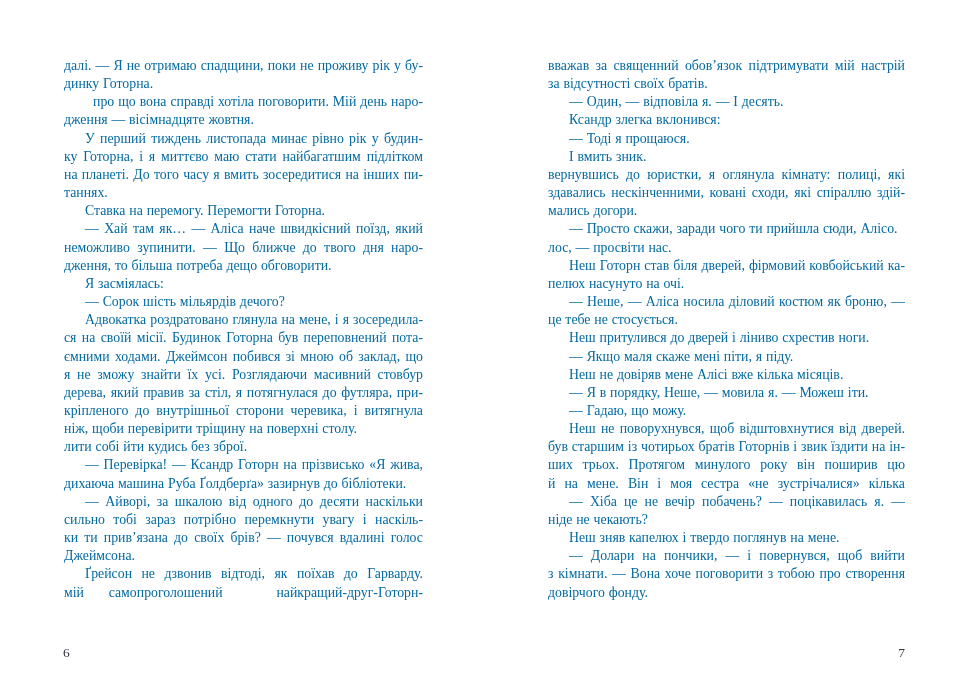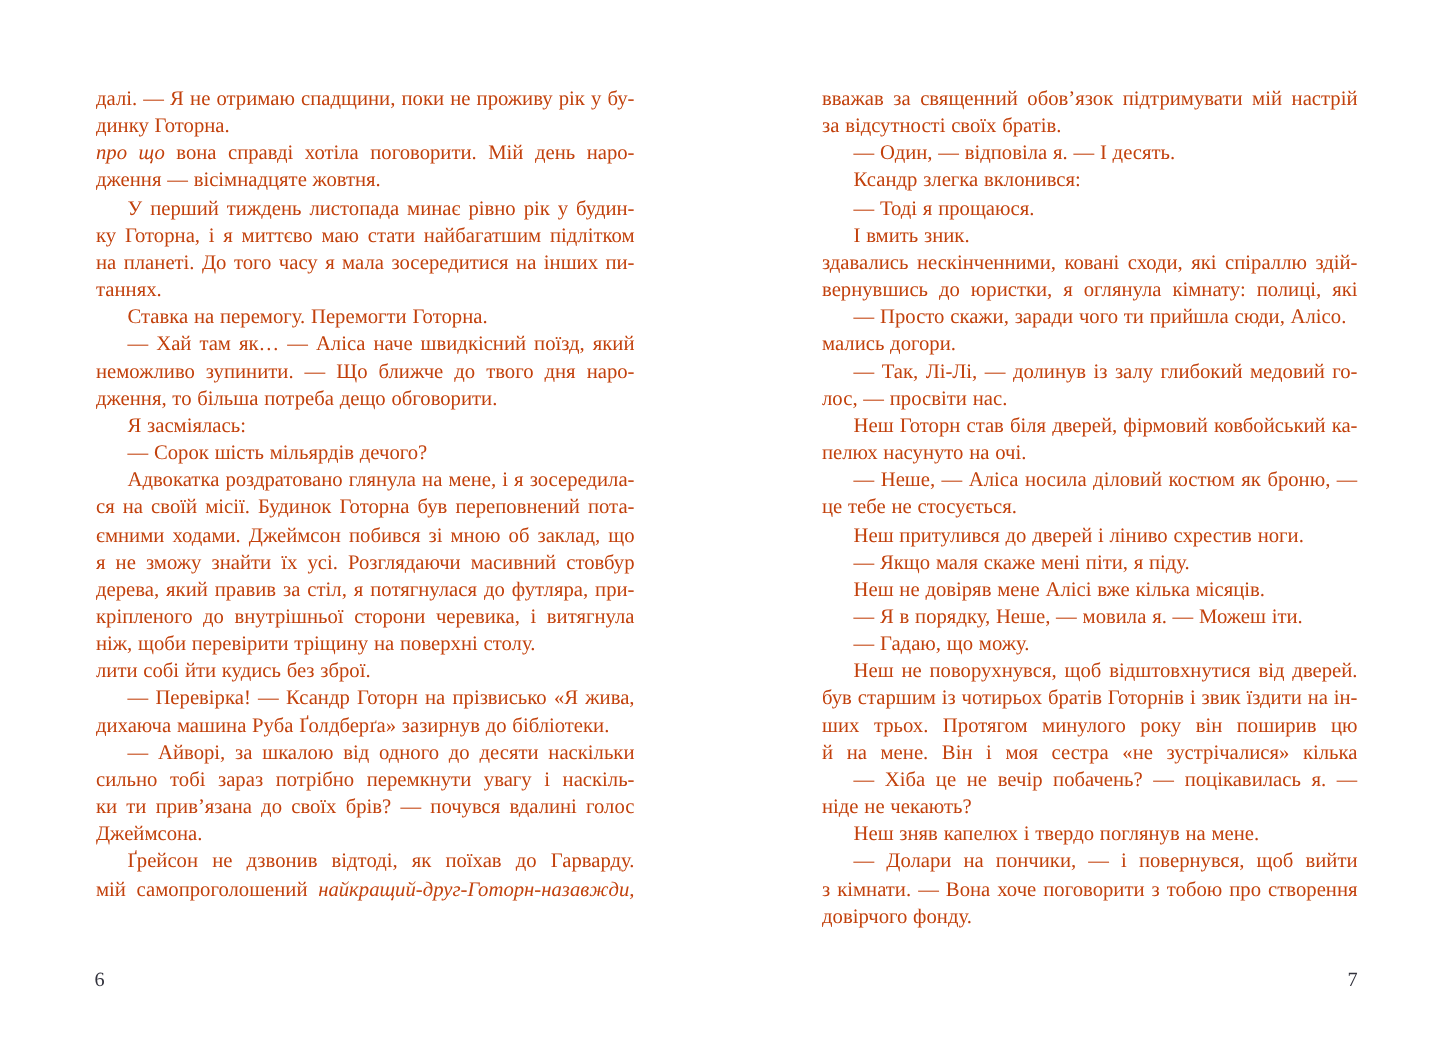--- a/index.html
+++ b/index.html
@@ -14,41 +14,41 @@
     overflow: hidden;
     font-family: "Liberation Serif", "DejaVu Serif", serif;
   }
   .spread {
     position: absolute;
     inset: 0;
   }
   .text-block {
     position: absolute;
     top: 57px;
-    color: #c2410c;
+    color: #0369a1;
     font-size: 13.8px;
   }
   .text-block.left  { left: 64px;  width: 359px; }
   .text-block.right { left: 548px; width: 357px; font-family: Liberation Serif, serif; }
   .line {
     height: 18.16px;
     line-height: 18.16px;
     overflow: hidden;
     text-align: justify;
     text-align-last: justify;
     word-spacing: 0.4px;
   }
   .line.end {
     text-align-last: left;
   }
   .line.p {
     text-indent: 21px;
   }
   .it {
-    font-style: italic;
+    margin-left: 29px;
   }
   .page-number {
     position: absolute;
     top: 645px;
     font-size: 13.5px;
     color: #33333d;
   }
   .page-number.pn-left  { left: 63px; }
   .page-number.pn-right { right: 60px; text-align: right; }
 </style>
@@ -56,21 +56,21 @@
 <body>
 
 <div class="spread">
   <div class="text-block left">
       <div class="line"><span>далі. — Я не отримаю спадщини, поки не проживу рік у бу-</span></div>
       <div class="line end"><span>динку Готорна.</span></div>
       <div class="line"><span class="it">про що</span><span> вона справді хотіла поговорити. Мій день наро-</span></div>
       <div class="line end"><span>дження — вісімнадцяте жовтня.</span></div>
       <div class="line p"><span>У перший тиждень листопада минає рівно рік у будин-</span></div>
       <div class="line"><span>ку Готорна, і я миттєво маю стати найбагатшим підлітком</span></div>
-      <div class="line"><span>на планеті. До того часу я мала зосередитися на інших пи-</span></div>
+      <div class="line"><span>на планеті. До того часу я вмить зосередитися на інших пи-</span></div>
       <div class="line end"><span>таннях.</span></div>
       <div class="line p end"><span>Ставка на перемогу. Перемогти Готорна.</span></div>
       <div class="line p"><span>— Хай там як… — Аліса наче швидкісний поїзд, який</span></div>
       <div class="line"><span>неможливо зупинити. — Що ближче до твого дня наро-</span></div>
       <div class="line end"><span>дження, то більша потреба дещо обговорити.</span></div>
       <div class="line p end"><span>Я засміялась:</span></div>
       <div class="line p end"><span>— Сорок шість мільярдів дечого?</span></div>
       <div class="line p"><span>Адвокатка роздратовано глянула на мене, і я зосередила-</span></div>
       <div class="line"><span>ся на своїй місії. Будинок Готорна був переповнений пота-</span></div>
       <div class="line"><span>ємними ходами. Джеймсон побився зі мною об заклад, що</span></div>
@@ -88,25 +88,24 @@
       <div class="line p"><span>Ґрейсон не дзвонив відтоді, як поїхав до Гарварду. Ксандр,</span></div>
       <div class="line"><span>мій самопроголошений </span><span class="it">найкращий-друг-Готорн-назавжди,</span></div>
     </div>
   <div class="text-block right">
       <div class="line"><span>вважав за священний обов’язок підтримувати мій настрій</span></div>
       <div class="line end"><span>за відсутності своїх братів.</span></div>
       <div class="line p end"><span>— Один, — відповіла я. — І десять.</span></div>
       <div class="line p end"><span>Ксандр злегка вклонився:</span></div>
       <div class="line p end"><span>— Тоді я прощаюся.</span></div>
       <div class="line p end"><span>І вмить зник.</span></div>
+      <div class="line"><span>вернувшись до юристки, я оглянула кімнату: полиці, які</span></div>
       <div class="line"><span>здавались нескінченними, ковані сходи, які спіраллю здій-</span></div>
-      <div class="line"><span>вернувшись до юристки, я оглянула кімнату: полиці, які</span></div>
+      <div class="line end"><span>мались догори.</span></div>
       <div class="line p end"><span>— Просто скажи, заради чого ти прийшла сюди, Алісо.</span></div>
-      <div class="line end"><span>мались догори.</span></div>
-      <div class="line p"><span>— Так, Лі-Лі, — долинув із залу глибокий медовий го-</span></div>
       <div class="line end"><span>лос, — просвіти нас.</span></div>
       <div class="line p"><span>Неш Готорн став біля дверей, фірмовий ковбойський ка-</span></div>
       <div class="line end"><span>пелюх насунуто на очі.</span></div>
       <div class="line p"><span>— Неше, — Аліса носила діловий костюм як броню, —</span></div>
       <div class="line end"><span>це тебе не стосується.</span></div>
       <div class="line p end"><span>Неш притулився до дверей і ліниво схрестив ноги.</span></div>
       <div class="line p end"><span>— Якщо маля скаже мені піти, я піду.</span></div>
       <div class="line p end"><span>Неш не довіряв мене Алісі вже кілька місяців.</span></div>
       <div class="line p end"><span>— Я в порядку, Неше, — мовила я. — Можеш іти.</span></div>
       <div class="line p end"><span>— Гадаю, що можу.</span></div>

